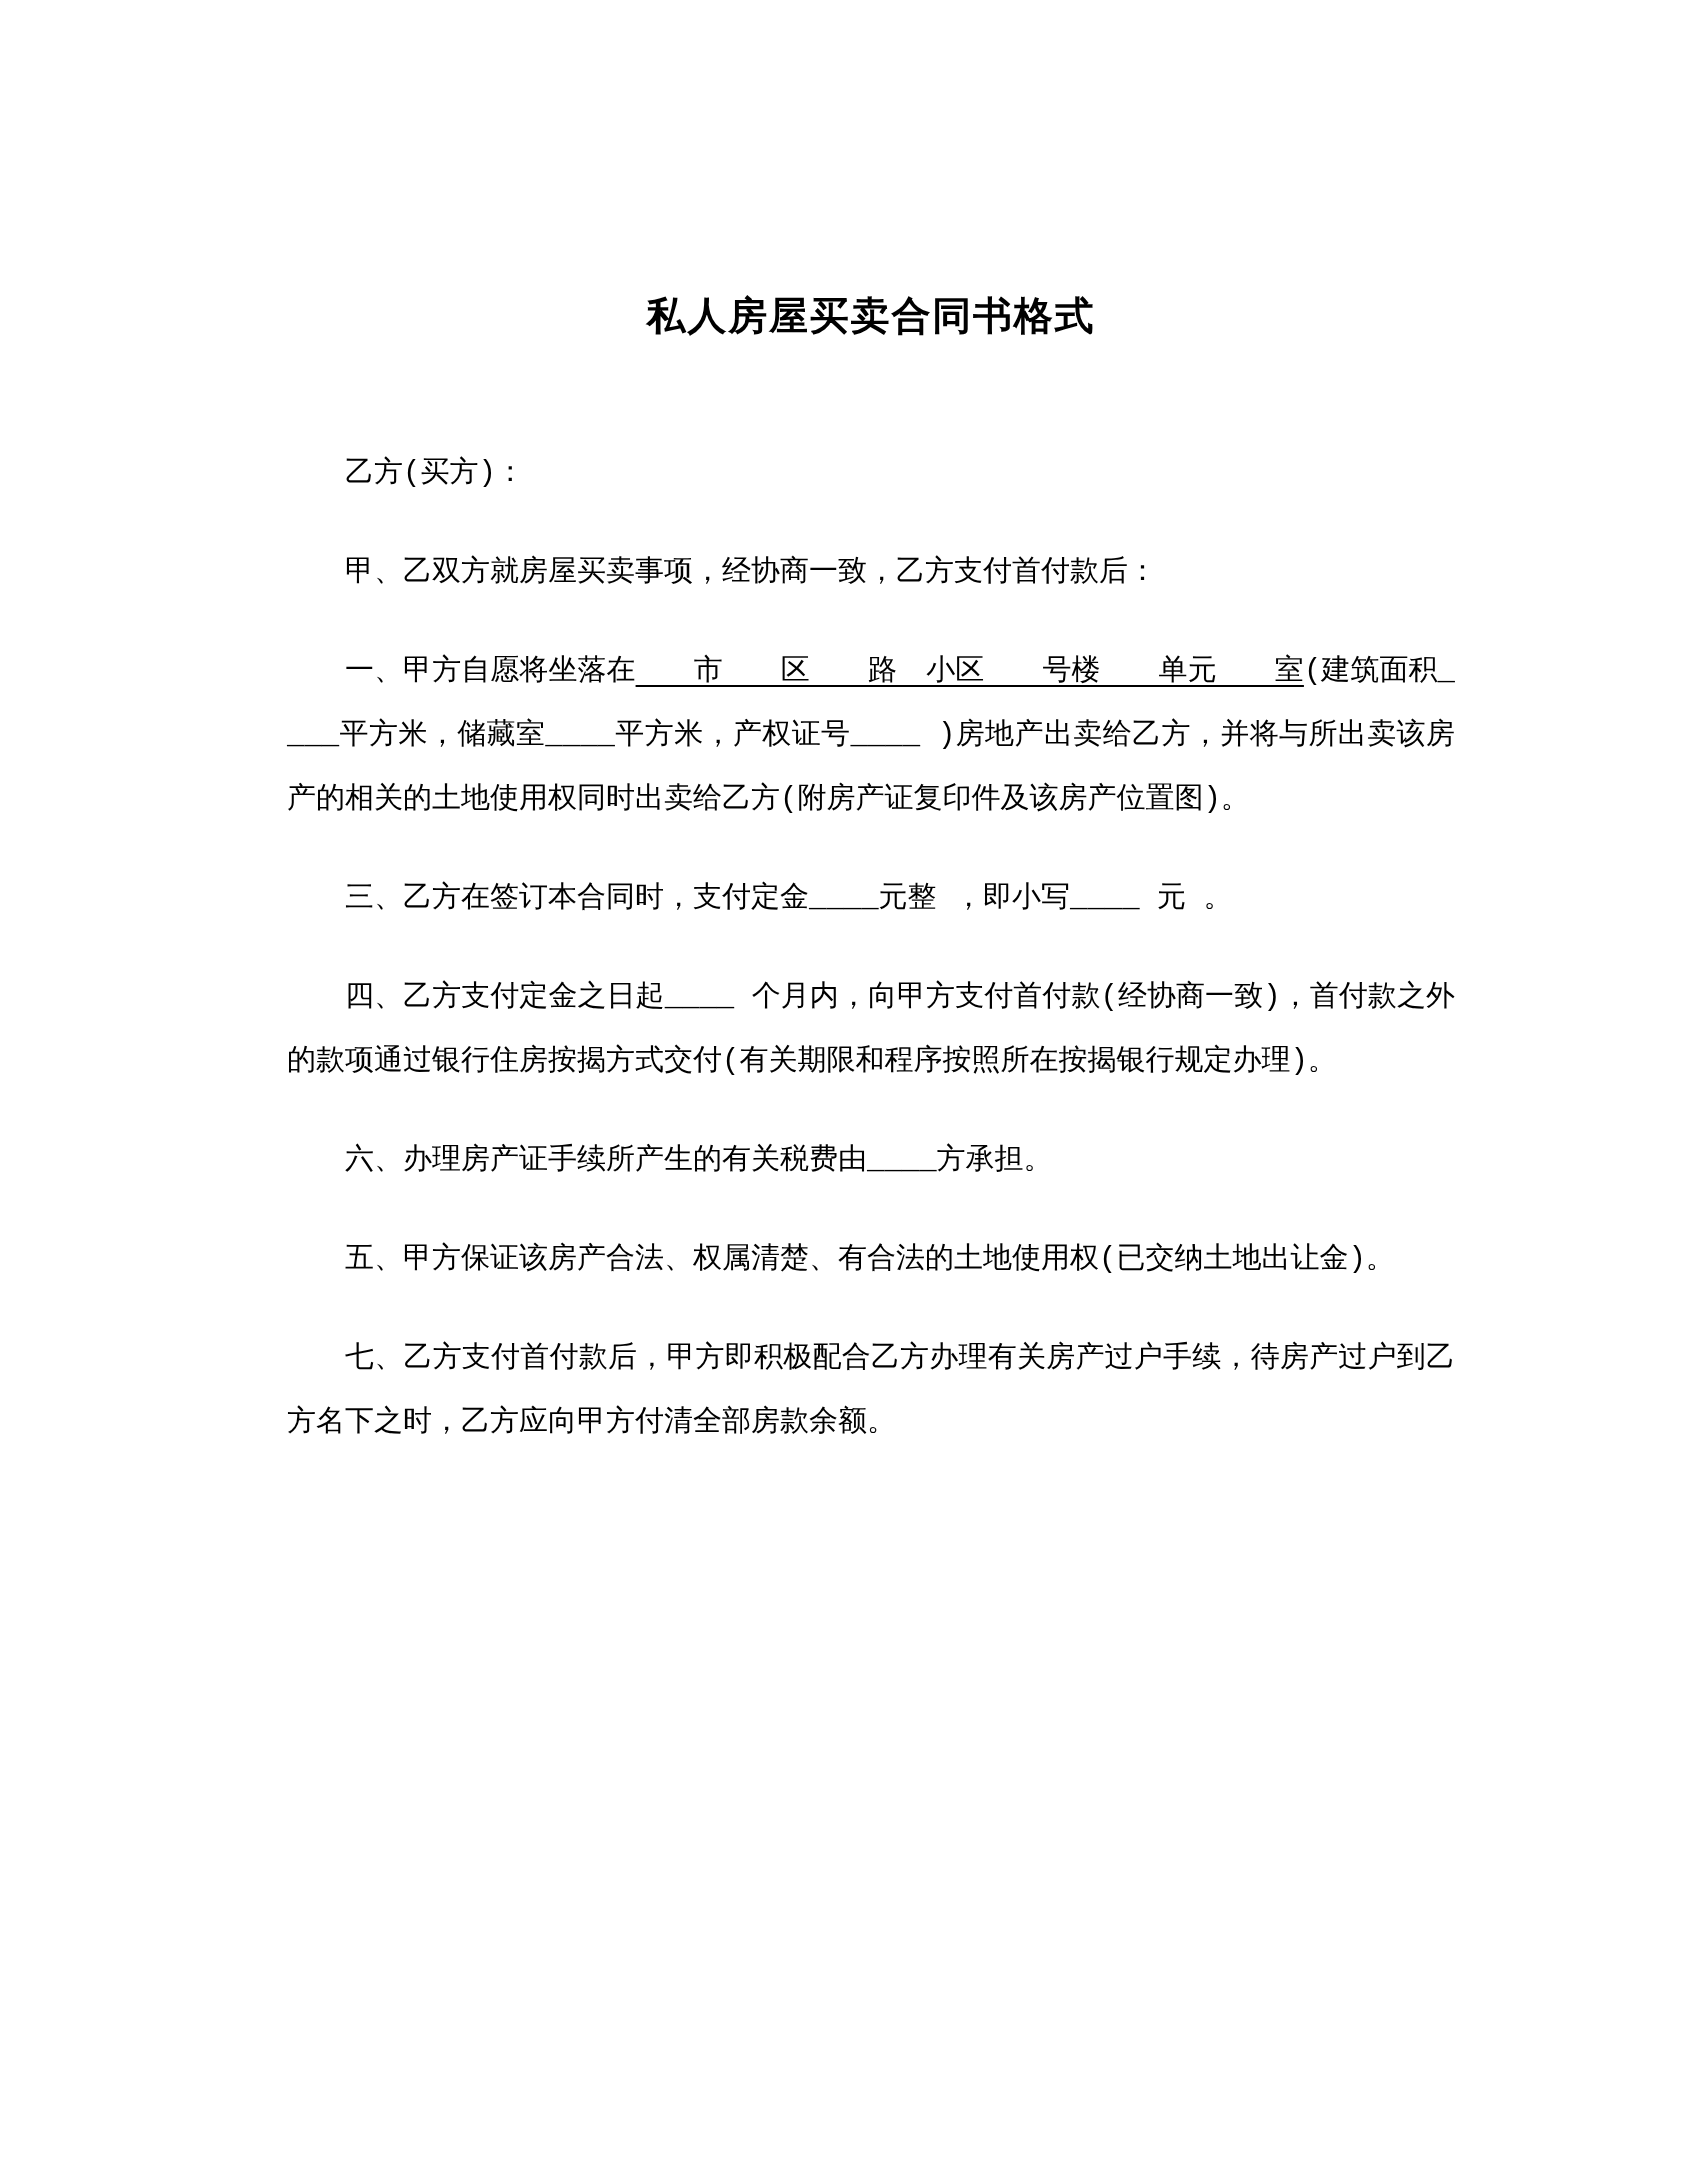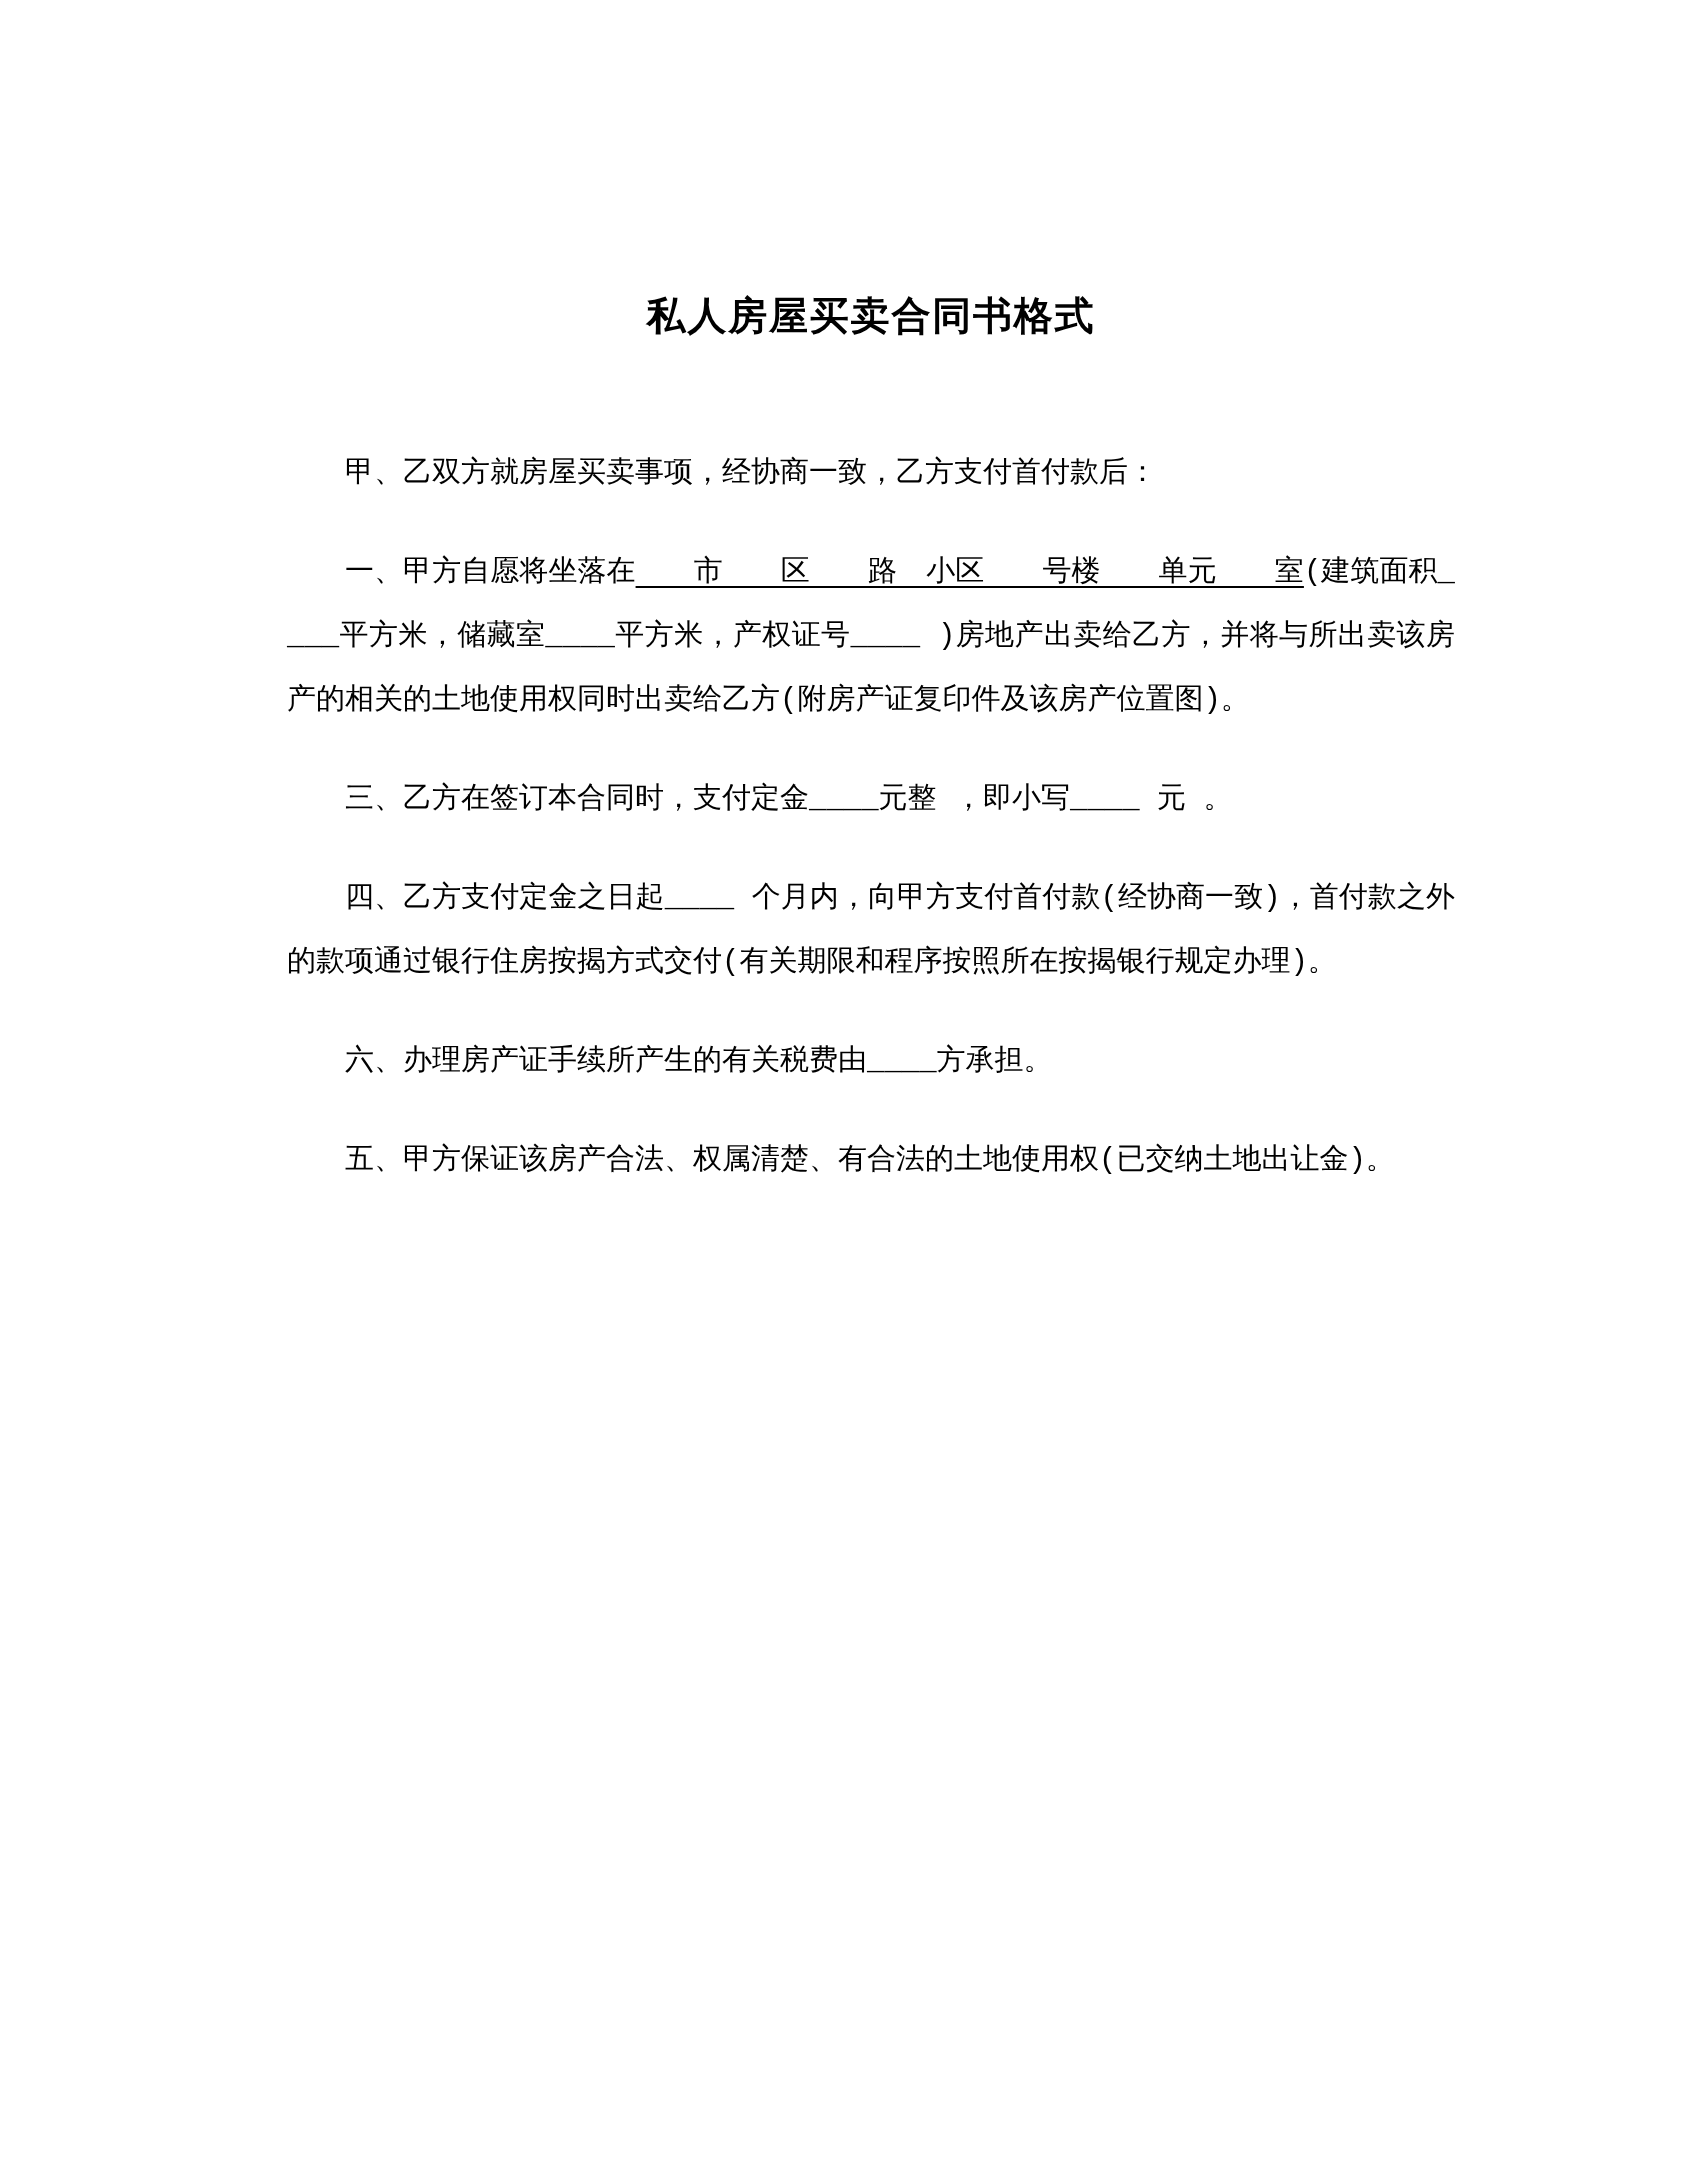--- a/index.html
+++ b/index.html
@@ -38,21 +38,23 @@
     text-decoration: underline;
     text-underline-offset: 6.4px;
   }
 </style>
 </head>
 <body>
 
 <div class="page">
   <h1 class="doc-title">私人房屋买卖合同书格式</h1>
   <div id="paragraphs">
+      <p class="doc-para"><span>乙方(买方)：</span></p>
       <p class="doc-para"><span>甲、乙双方就房屋买卖事项，经协商一致，乙方支付首付款后：</span></p>
       <p class="doc-para"><span>一、甲方自愿将坐落在</span><span class="blank-underline">　　市　　区　　路　小区　　号楼　　单元　　室</span><span>(建筑面积____平方米，储藏室____平方米，产权证号____ )房地产出卖给乙方，并将与所出卖该房产的相关的土地使用权同时出卖给乙方(附房产证复印件及该房产位置图)。</span></p>
       <p class="doc-para"><span>三、乙方在签订本合同时，支付定金____元整 ，即小写____ 元 。</span></p>
       <p class="doc-para"><span>四、乙方支付定金之日起____ 个月内，向甲方支付首付款(经协商一致)，首付款之外的款项通过银行住房按揭方式交付(有关期限和程序按照所在按揭银行规定办理)。</span></p>
       <p class="doc-para"><span>六、办理房产证手续所产生的有关税费由____方承担。</span></p>
       <p class="doc-para"><span>五、甲方保证该房产合法、权属清楚、有合法的土地使用权(已交纳土地出让金)。</span></p>
+      <p class="doc-para"><span>七、乙方支付首付款后，甲方即积极配合乙方办理有关房产过户手续，待房产过户到乙方名下之时，乙方应向甲方付清全部房款余额。</span></p>
     </div>
 </div>
 
 
 </body></html>

